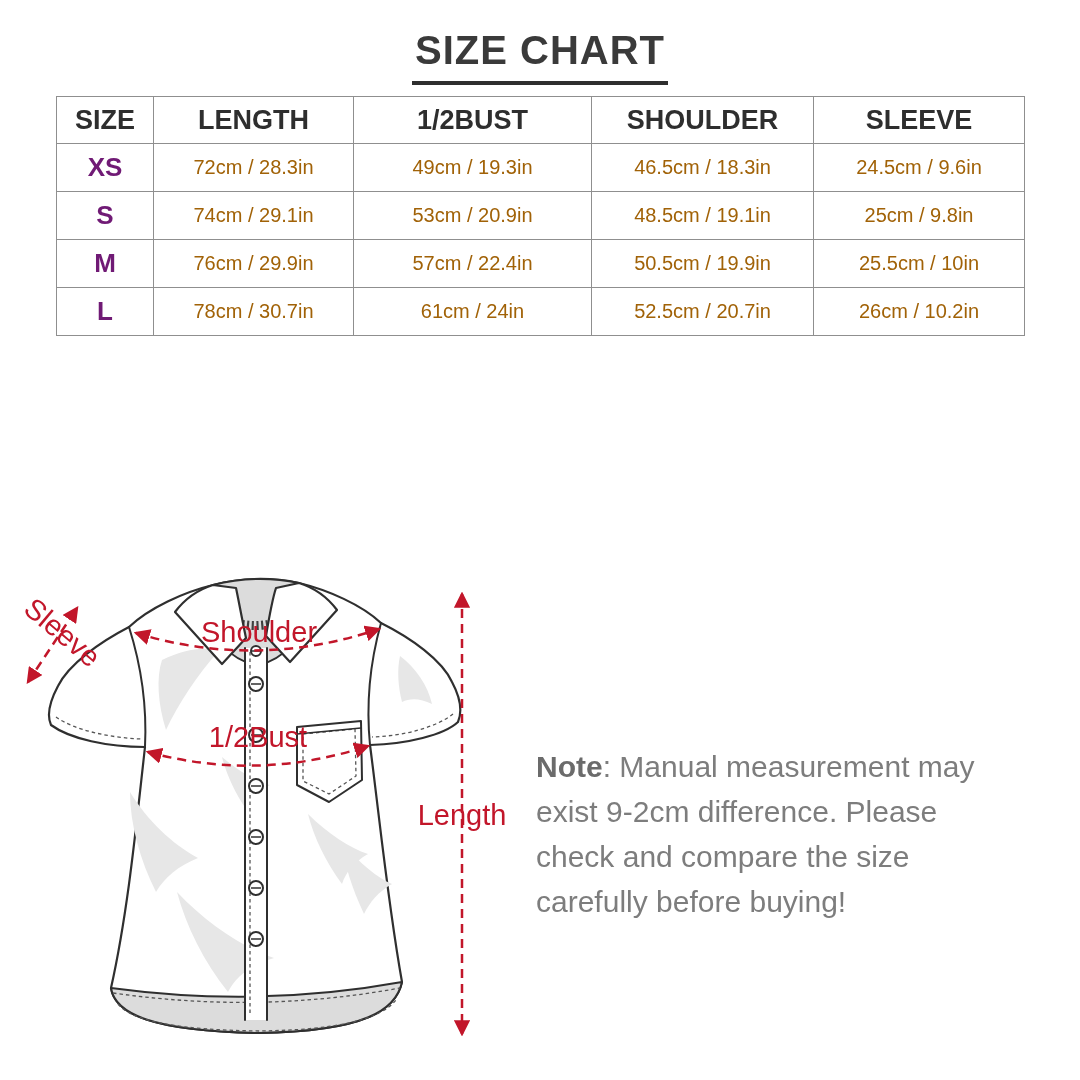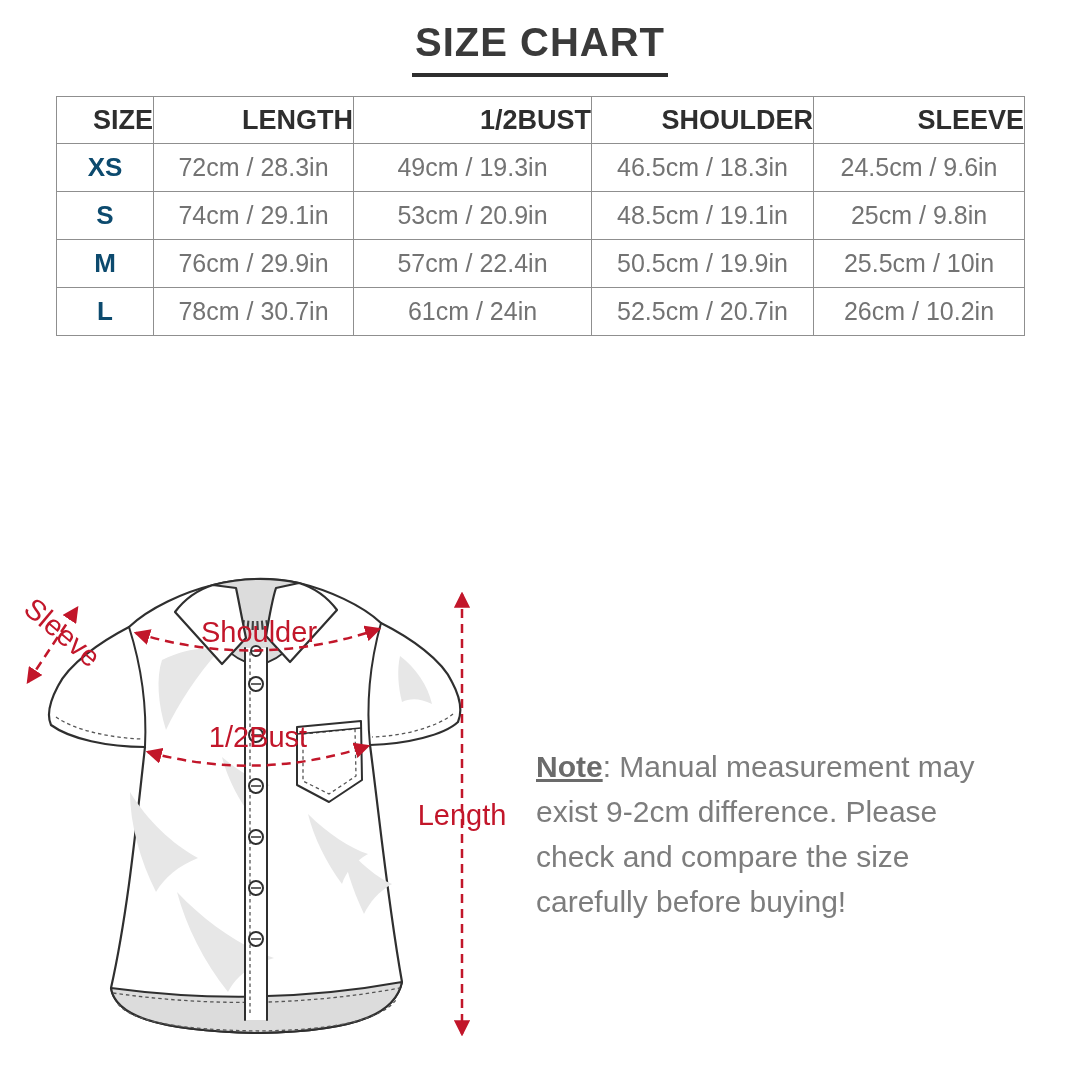--- a/index.html
+++ b/index.html
@@ -1,45 +1,45 @@
 <!DOCTYPE html>
 <html><head>
 <meta charset="utf-8">
 <style>
   html,body{margin:0;padding:0;background:#fff;}
   #canvas{
     position:relative;width:1080px;height:1080px;background:#ffffff;overflow:hidden;
     font-family:"Liberation Sans",sans-serif;
   }
   
-  .title-wrap{position:absolute;top:20px;left:0;width:100%;text-align:center;}
+  .title-wrap{position:absolute;top:28px;left:0;width:100%;text-align:center;}
   .title{
     display:inline-block;font-size:40px;font-weight:bold;color:#3a3a3a;
     letter-spacing:1px;border-bottom:4px solid #2e2e2e;padding:0 3px 8px 3px;
   }
   
   table.size-table{
     position:absolute;left:56px;top:96px;width:968px;
     border-collapse:collapse;table-layout:fixed;background:#fff;
   }
   .size-table th{
     height:46px;font-size:27px;font-weight:bold;color:#2e2e2e;
-    border:1px solid #8f8f8f;text-align:right;padding:0;
+    border:1px solid #8f8f8f;text-align:center;padding:0;
   }
   .size-table td{
-    height:47px;font-size:25px;color:#737373;border:1px solid #8f8f8f;
+    height:47px;font-size:20px;color:#a16207;border:1px solid #8f8f8f;
     text-align:center;padding:0;white-space:nowrap;
   }
-  .size-table td.size-col{font-weight:bold;color:#0c4a6e;font-size:26px;}
+  .size-table td.size-col{font-weight:bold;color:#701a75;font-size:26px;}
   
   .note{
     position:absolute;left:536px;top:714px;width:486px;
     font-size:30px;line-height:45px;color:#7d7d7d;
   }
-  .note b{font-weight:bold;color:#6b6b6b;text-decoration:underline;}
+  .note b{font-weight:bold;color:#6b6b6b;}
   
   .diagram{position:absolute;left:12px;top:552px;width:510px;height:522px;}
   .outline{fill:none;stroke:#2f2f2f;stroke-width:2.2;stroke-linejoin:round;stroke-linecap:round;}
   .fillwhite{fill:#ffffff;}
   .grayfill{fill:#dcdcdc;}
   .stitch{fill:none;stroke:#555;stroke-width:1.3;stroke-dasharray:3.5,3;}
   .wrinkle{fill:#e7e7e7;stroke:none;}
   .measure{fill:none;stroke:#c2162a;stroke-width:2.5;stroke-dasharray:9,6;}
   .mlabel{fill:#c2162a;font-size:29px;font-family:"Liberation Sans",sans-serif;}
 </style>

